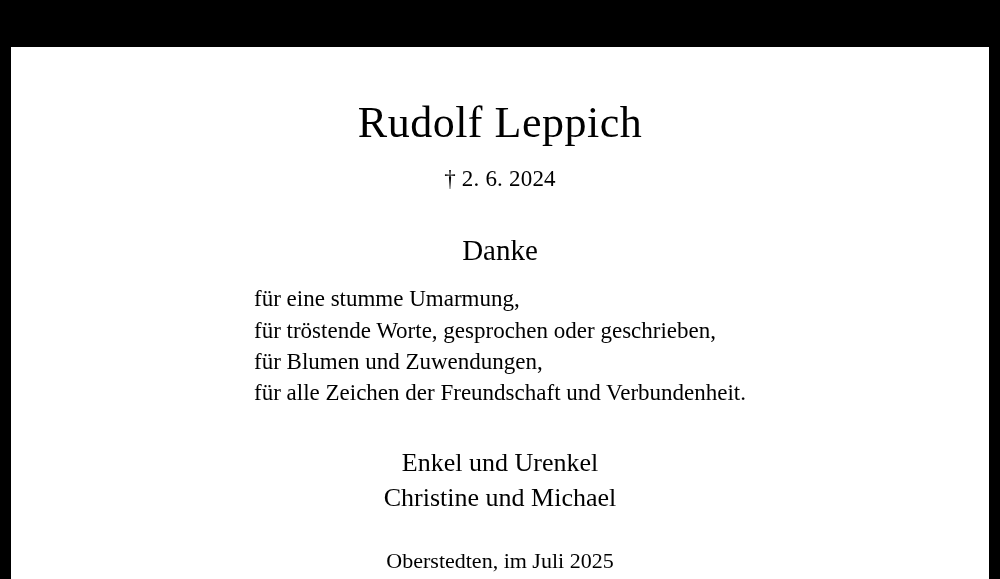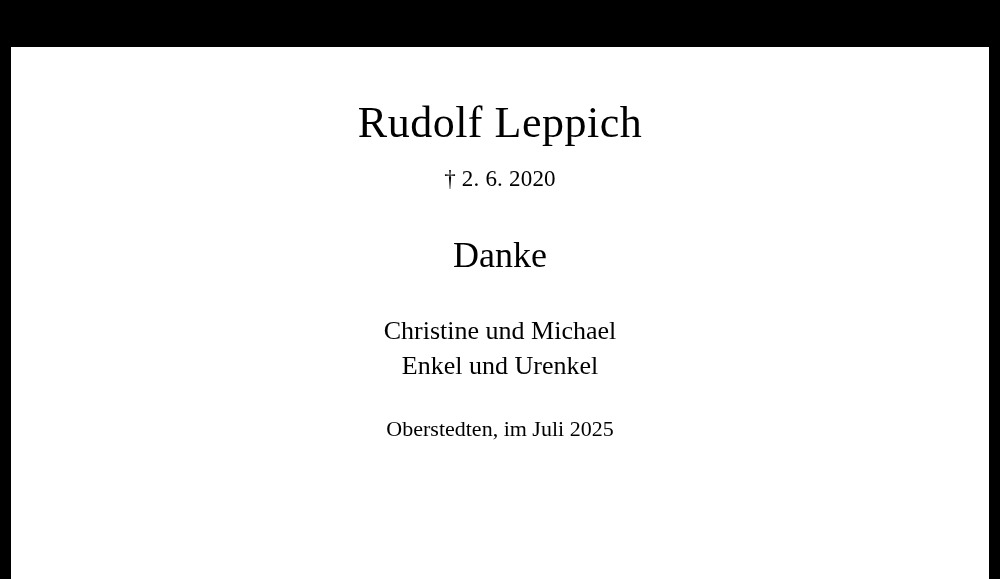--- a/index.html
+++ b/index.html
@@ -40,21 +40,21 @@
     margin-top: 52px;
     text-align: center;
   }
   .dates {
     font-size: 23px;
     margin-top: 19px;
     text-align: center;
     letter-spacing: 0.2px;
   }
   .thanks-title {
-    font-size: 36px;
+    font-size: 29px;
     margin-top: 42px;
     text-align: center;
   }
   .verse {
     margin-top: 16px;
     text-align: left;
     font-size: 23px;
     line-height: 1.36;
   }
   .verse div {
@@ -73,26 +73,32 @@
   }
 </style>
 </head>
 <body>
 
 <div class="notice-outer">
   <div class="notice-inner">
 
     <div class="name">Rudolf Leppich</div>
 
-    <div class="dates">† 2. 6. 2020</div>
+    <div class="dates">† 2. 6. 2024</div>
 
     <div class="thanks-title">Danke</div>
 
+    <div class="verse">
+      <div>für eine stumme Umarmung,</div>
+      <div>für tröstende Worte, gesprochen oder geschrieben,</div>
+      <div>für Blumen und Zuwendungen,</div>
+      <div>für alle Zeichen der Freundschaft und Verbundenheit.</div>
+    </div>
 
     <div class="family">
+      <div>Enkel und Urenkel</div>
       <div>Christine und Michael</div>
-      <div>Enkel und Urenkel</div>
     </div>
 
     <div class="place">Oberstedten, im Juli 2025</div>
 
   </div>
 </div>
 
 </body></html>

